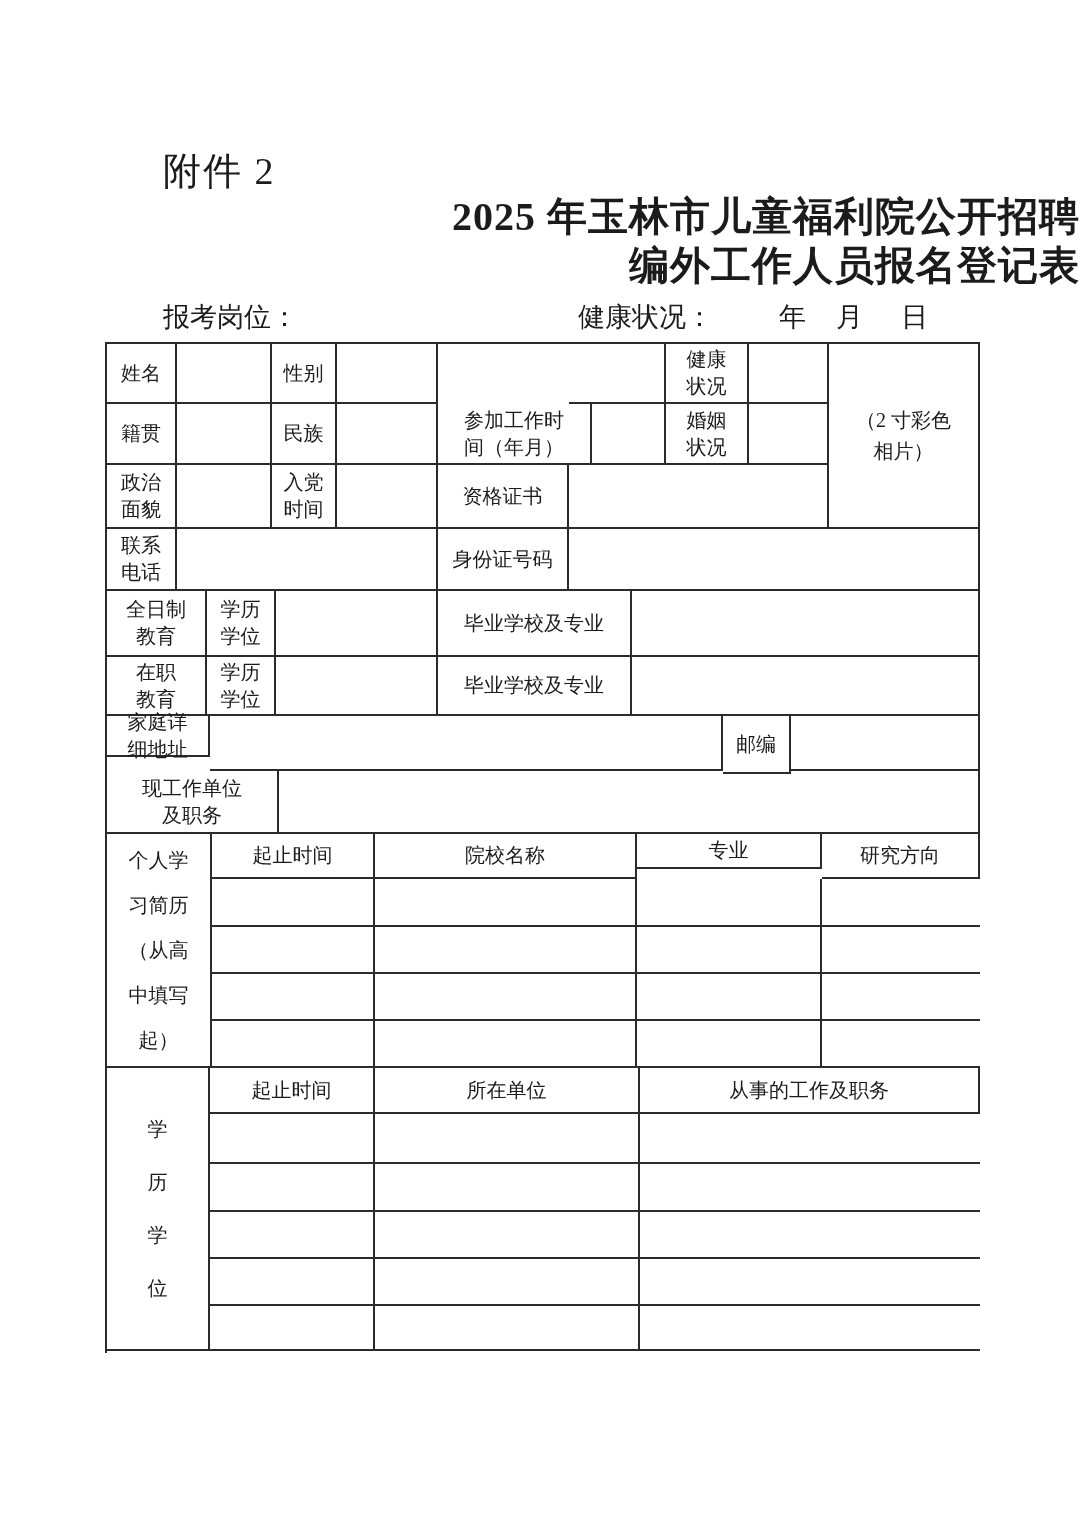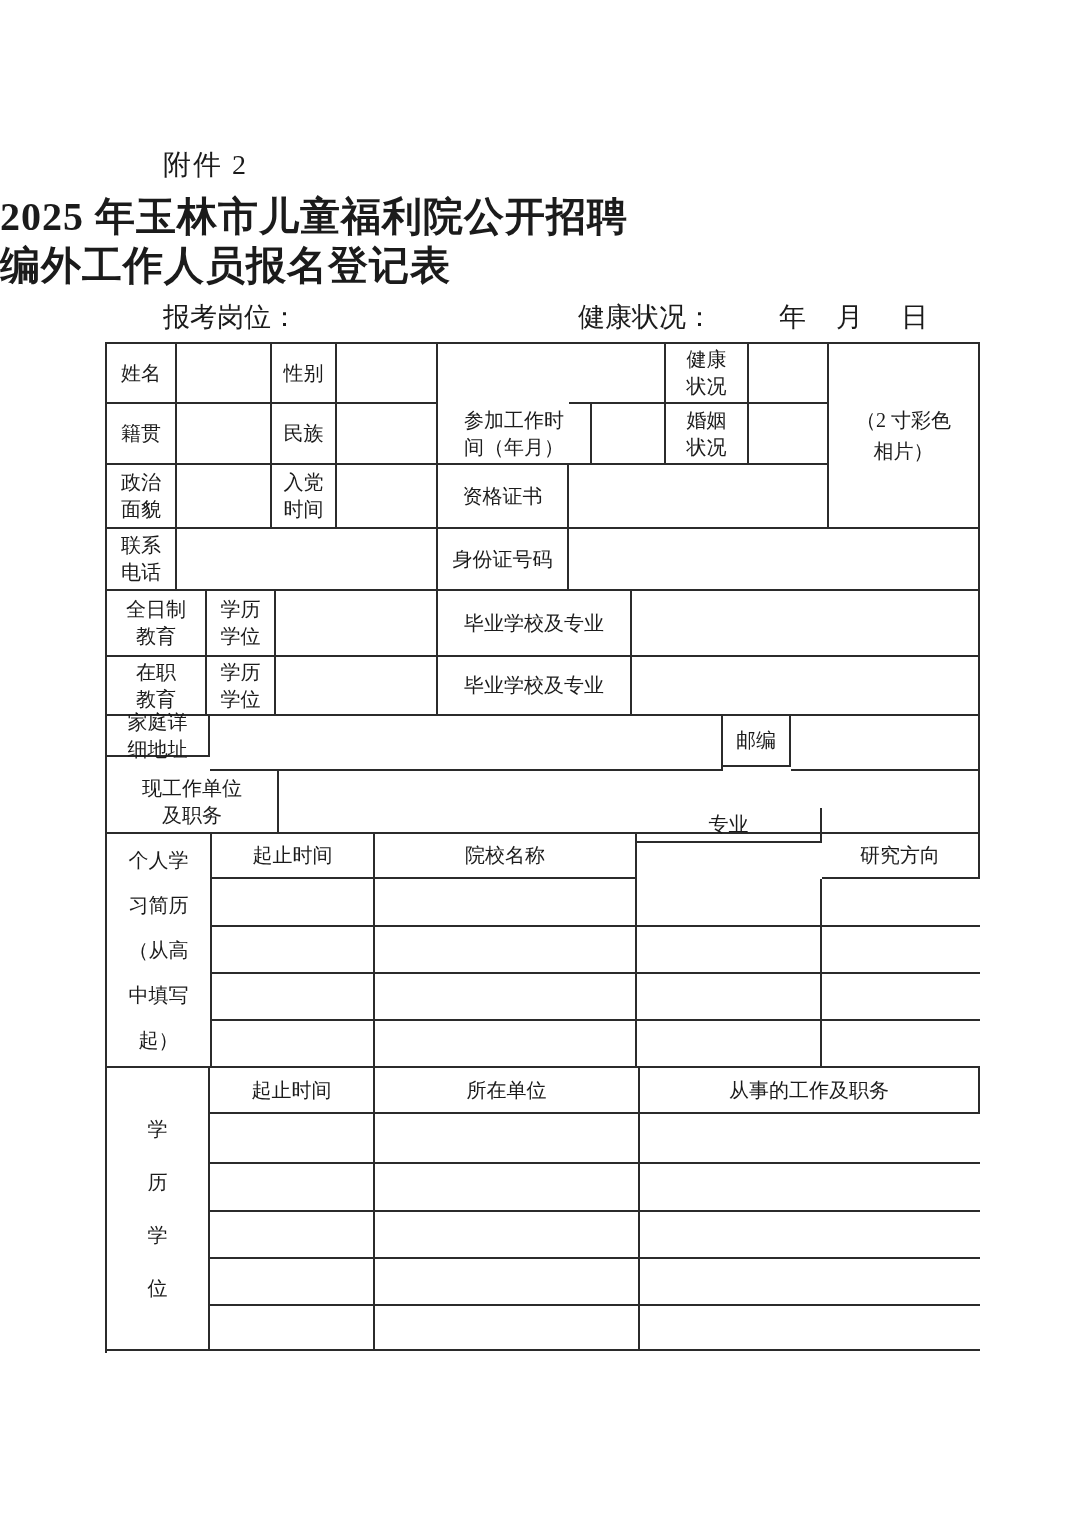--- a/index.html
+++ b/index.html
@@ -1,21 +1,21 @@
 <!DOCTYPE html>
 <html><head>
 <meta charset="utf-8">
 <style>
   html,body{margin:0;padding:0;background:#e8e8e8;}
   .page{
     position:relative;width:1080px;height:1528px;background:#ffffff;
     font-family:"Liberation Serif", serif;color:#1b1b1b;overflow:hidden;
   }
-  .attach{position:absolute;left:163px;top:146px;font-size:28px;letter-spacing:2px;}
-  .title{position:absolute;left:0;width:1080px;text-align:left;font-weight:700;font-size:40px;letter-spacing:1px;}
+  .attach{position:absolute;left:163px;top:146px;font-size:38px;letter-spacing:2px;}
+  .title{position:absolute;left:0;width:1080px;text-align:right;font-weight:700;font-size:40px;letter-spacing:1px;}
   .t1{top:189px;} .t2{top:238px;}
   .meta{position:absolute;top:299px;font-size:27px;}
   
   .tbl{position:absolute;left:105px;top:335px;width:875px;height:1011px;
        border-top:2px solid #2b2b2b;border-left:2px solid #2b2b2b;box-sizing:border-box;margin-top:7px;}
   .c{position:absolute;box-sizing:border-box;
      border-right:2px solid #2b2b2b;border-bottom:2px solid #2b2b2b;
      display:flex;align-items:center;justify-content:center;
      text-align:center;font-size:20px;line-height:1.35;}
   .row{position:absolute;box-sizing:border-box;border-bottom:2px solid #2b2b2b;}
@@ -121,40 +121,40 @@
     <div class="c" style="left:169px;top:313px;width:162px;height:59px"></div>
     <div class="c" style="left:331px;top:313px;width:194px;height:59px">
         <span>毕业学校及专业</span>
       </div>
     <div class="c" style="left:525px;top:313px;width:348px;height:59px"></div>
 
     <div class="c" style="left:0;top:372px;width:103px;height:41px">
         <span class="w63">家庭详细地址</span>
       </div>
     <div class="c" style="left:103px;top:372px;width:513px;height:55px"></div>
-    <div class="c" style="left:616px;top:372px;width:68px;height:51px">
+    <div class="c" style="left:616px;top:372px;width:68px;height:58px">
         <span>邮编</span>
       </div>
     <div class="c" style="left:684px;top:372px;width:189px;height:55px"></div>
 
     <div class="c" style="left:0;top:427px;width:172px;height:63px">
         <span class="w103">现工作单位及职务</span>
       </div>
     <div class="c" style="left:172px;top:427px;width:701px;height:63px"></div>
 
     <div class="c" style="left:0;top:490px;width:105px;height:234px">
         <span class="w63s">个人学习简历（从高中填写起）</span>
       </div>
     <div class="c" style="left:105px;top:490px;width:163px;height:45px">
         <span>起止时间</span>
       </div>
     <div class="c" style="left:268px;top:490px;width:262px;height:45px">
         <span>院校名称</span>
       </div>
-    <div class="c" style="left:530px;top:464px;width:185px;height:35px">
+    <div class="c" style="left:530px;top:490px;width:185px;height:35px">
         <span>专业</span>
       </div>
     <div class="c" style="left:715px;top:490px;width:158px;height:45px">
         <span>研究方向</span>
       </div>
     <div class="row" style="left:105px;top:535px;width:768px;height:48px"></div>
     <div class="row" style="left:105px;top:583px;width:768px;height:47px"></div>
     <div class="row" style="left:105px;top:630px;width:768px;height:47px"></div>
     <div class="row" style="left:105px;top:677px;width:768px;height:47px"></div>
     <div class="vl" style="left:266px;top:535px;height:189px"></div>

